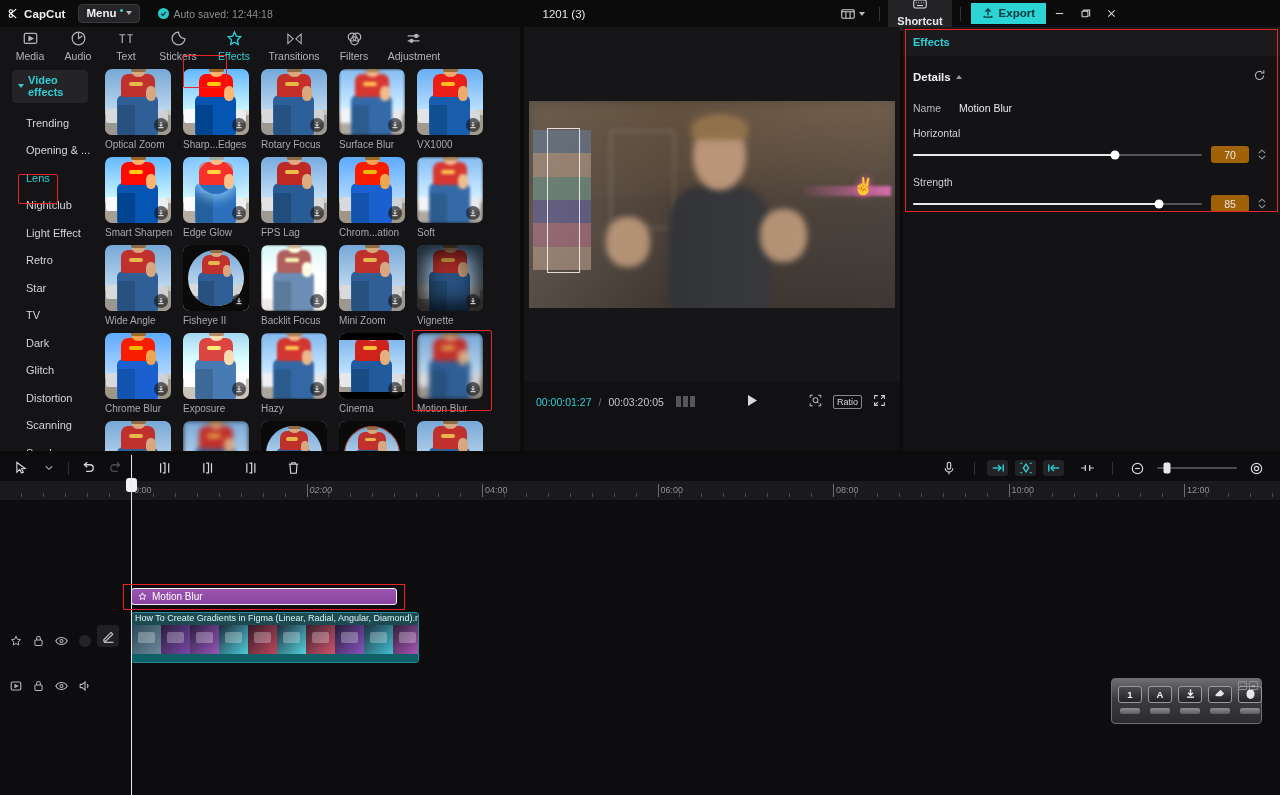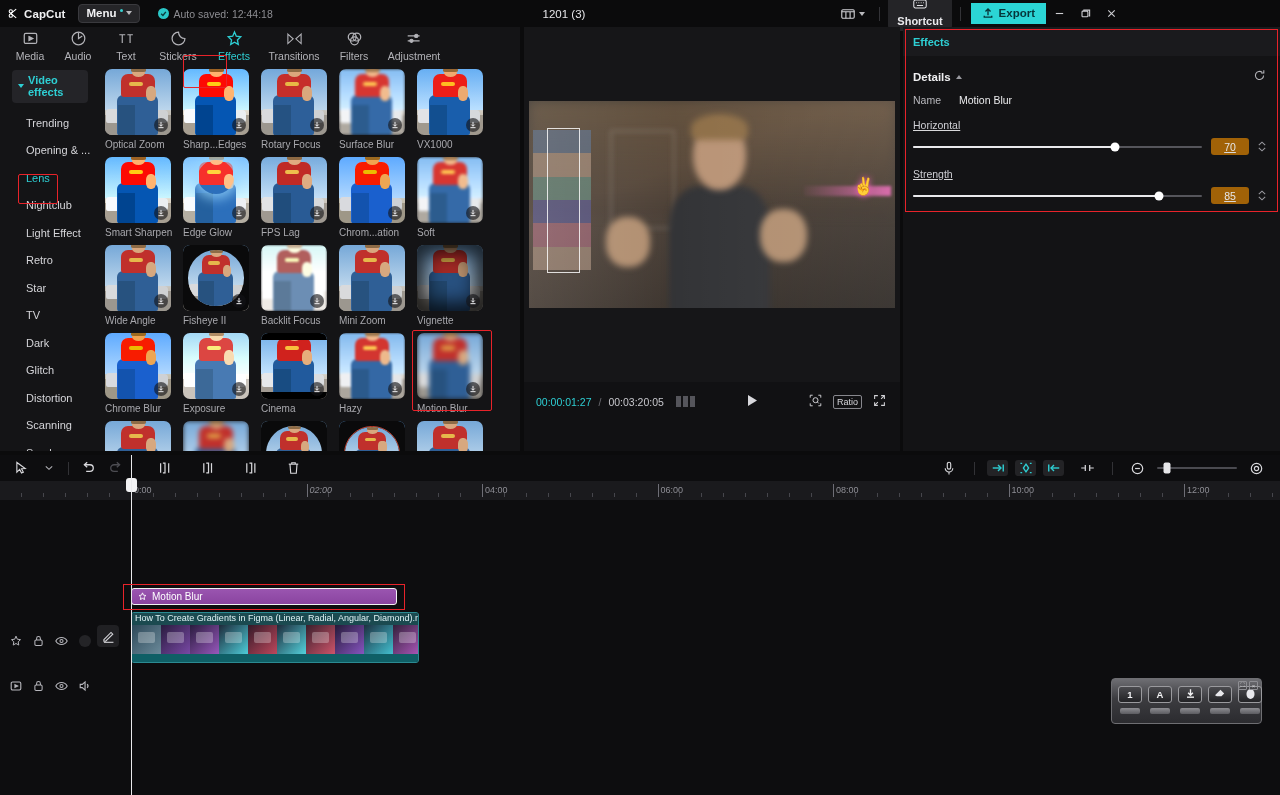--- a/index.html
+++ b/index.html
@@ -192,24 +192,24 @@
     border: 1.6px solid #e8232a; pointer-events: none; z-index: 8;
   }
   .fx-head { height: 29px; display:flex; align-items:center; padding-left: 10px; background:#1a1a1d; }
   .fx-head-title { font-size: 11px; color: #2ecfd4; font-weight: 700; }
   .fx-body { padding: 12px 14px 0 10px; }
   .fx-row1 { display:flex; align-items:center; justify-content: space-between; }
   .fx-details { display:flex; align-items:center; gap: 5px; }
   .fx-details-label { font-size: 11.5px; font-weight: 700; color: #efeff1; }
   .tri-up { width:0;height:0;border-left:3.5px solid transparent;border-right:3.5px solid transparent;border-bottom:4px solid #9a9aa0; }
   .reset-ico { color:#b6b6bb; }
-  .fx-name-row { display:flex; align-items:center; gap: 18px; margin-top: 8px; }
+  .fx-name-row { display:flex; align-items:center; gap: 18px; margin-top: 16px; }
   .fx-name-key { font-size: 10.5px; color: #b9b9be; }
   .fx-name-val { font-size: 10.5px; color: #eaeaec; }
-  .fx-param { margin-top: 13px; text-decoration: underline; }
+  .fx-param { margin-top: 13px; }
   .fx-param-label { font-size: 10.5px; color: #cfcfd4; margin-bottom: 7px; }
   .fx-slider-row { display:flex; align-items:center; gap: 9px; }
   .track { position: relative; flex: 1; height: 2px; background: #55555b; border-radius: 1px; }
   .track .fill { position:absolute; left:0; top:0; height:100%; background:#e9e9ec; border-radius:1px; }
   .knob {
     position:absolute; top: 50%; width: 9px; height: 9px; background:#fff; border-radius:50%;
     transform: translate(-50%, -50%);
   }
   .num-box {
     width: 38px; height: 17px; border-radius: 3px; background:#a16207;
@@ -951,20 +951,46 @@
                   <svg viewBox="0 0 12 12" fill="none" stroke="#ececef" stroke-width="1.5">
                     <path d="M6 1.4 V7.6 M3.4 5.3 L6 7.9 L8.6 5.3"></path>
                     <path d="M2.2 10 h7.6"></path>
                   </svg>
                 </span>
               </div>
               <div class="cell-label">Exposure</div>
             </div>
             <div class="cell">
               <div class="thumb">
+                <div style="position:absolute;inset:0;filter: brightness(1.1) blur(.8px);">
+                  <div class="ph">
+                    <div class="sky"></div>
+                    <div class="ground"></div>
+                    <div class="car"></div>
+                    <div class="car2"></div>
+                    <div class="jeans"></div>
+                    <div class="jeans2"></div>
+                    <div class="shirt"></div>
+                    <div class="logo"></div>
+                    <div class="arm"></div>
+                    <div class="head"></div>
+                    <div class="hair"></div>
+                  </div>
+                </div>
+                <span class="dlbadge">
+                  <svg viewBox="0 0 12 12" fill="none" stroke="#ececef" stroke-width="1.5">
+                    <path d="M6 1.4 V7.6 M3.4 5.3 L6 7.9 L8.6 5.3"></path>
+                    <path d="M2.2 10 h7.6"></path>
+                  </svg>
+                </span>
+              </div>
+              <div class="cell-label">Hazy</div>
+            </div>
+            <div class="cell">
+              <div class="thumb">
                 <div style="position:absolute;inset:0;filter: contrast(1.15) saturate(1.05);">
                   <div class="ph">
                     <div class="sky"></div>
                     <div class="ground"></div>
                     <div class="car"></div>
                     <div class="car2"></div>
                     <div class="jeans"></div>
                     <div class="jeans2"></div>
                     <div class="shirt"></div>
                     <div class="logo"></div>
@@ -976,46 +1002,20 @@
                 <div style="position:absolute;left:0;right:0;top:0;height:11%;background:#000;"></div>
                 <div style="position:absolute;left:0;right:0;bottom:0;height:11%;background:#000;"></div>
                 <span class="dlbadge">
                   <svg viewBox="0 0 12 12" fill="none" stroke="#ececef" stroke-width="1.5">
                     <path d="M6 1.4 V7.6 M3.4 5.3 L6 7.9 L8.6 5.3"></path>
                     <path d="M2.2 10 h7.6"></path>
                   </svg>
                 </span>
               </div>
               <div class="cell-label">Cinema</div>
-            </div>
-            <div class="cell">
-              <div class="thumb">
-                <div style="position:absolute;inset:0;filter: brightness(1.1) blur(.8px);">
-                  <div class="ph">
-                    <div class="sky"></div>
-                    <div class="ground"></div>
-                    <div class="car"></div>
-                    <div class="car2"></div>
-                    <div class="jeans"></div>
-                    <div class="jeans2"></div>
-                    <div class="shirt"></div>
-                    <div class="logo"></div>
-                    <div class="arm"></div>
-                    <div class="head"></div>
-                    <div class="hair"></div>
-                  </div>
-                </div>
-                <span class="dlbadge">
-                  <svg viewBox="0 0 12 12" fill="none" stroke="#ececef" stroke-width="1.5">
-                    <path d="M6 1.4 V7.6 M3.4 5.3 L6 7.9 L8.6 5.3"></path>
-                    <path d="M2.2 10 h7.6"></path>
-                  </svg>
-                </span>
-              </div>
-              <div class="cell-label">Hazy</div>
             </div>
             <div class="cell">
               <div class="thumb">
                 <div style="position:absolute;inset:0;filter: blur(2.6px);">
                   <div class="ph">
                     <div class="sky"></div>
                     <div class="ground"></div>
                     <div class="car"></div>
                     <div class="car2"></div>
                     <div class="jeans"></div>

